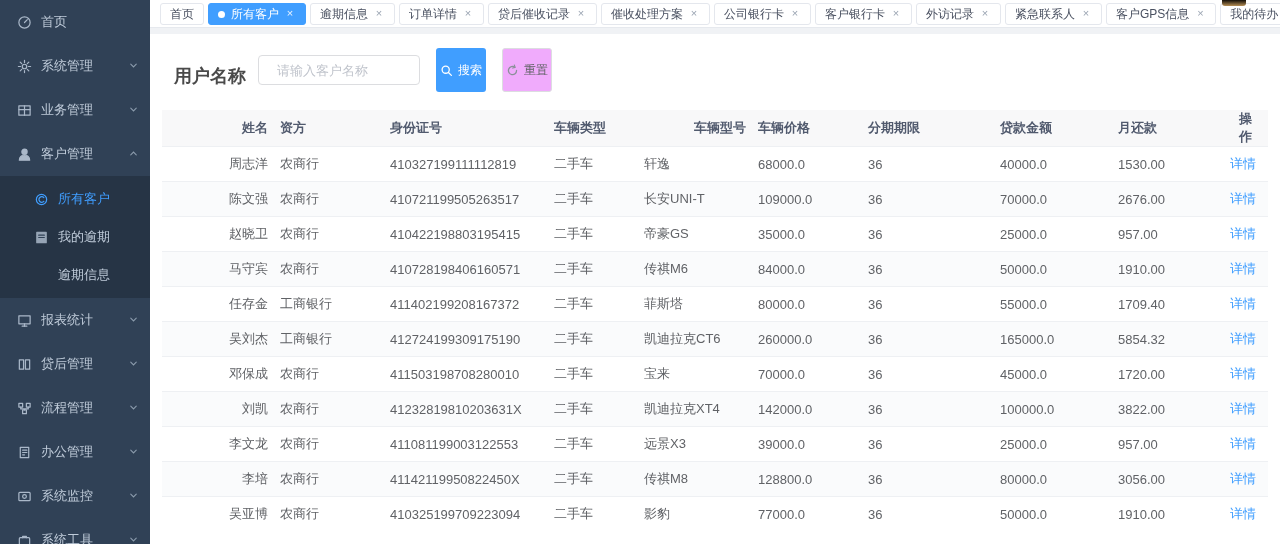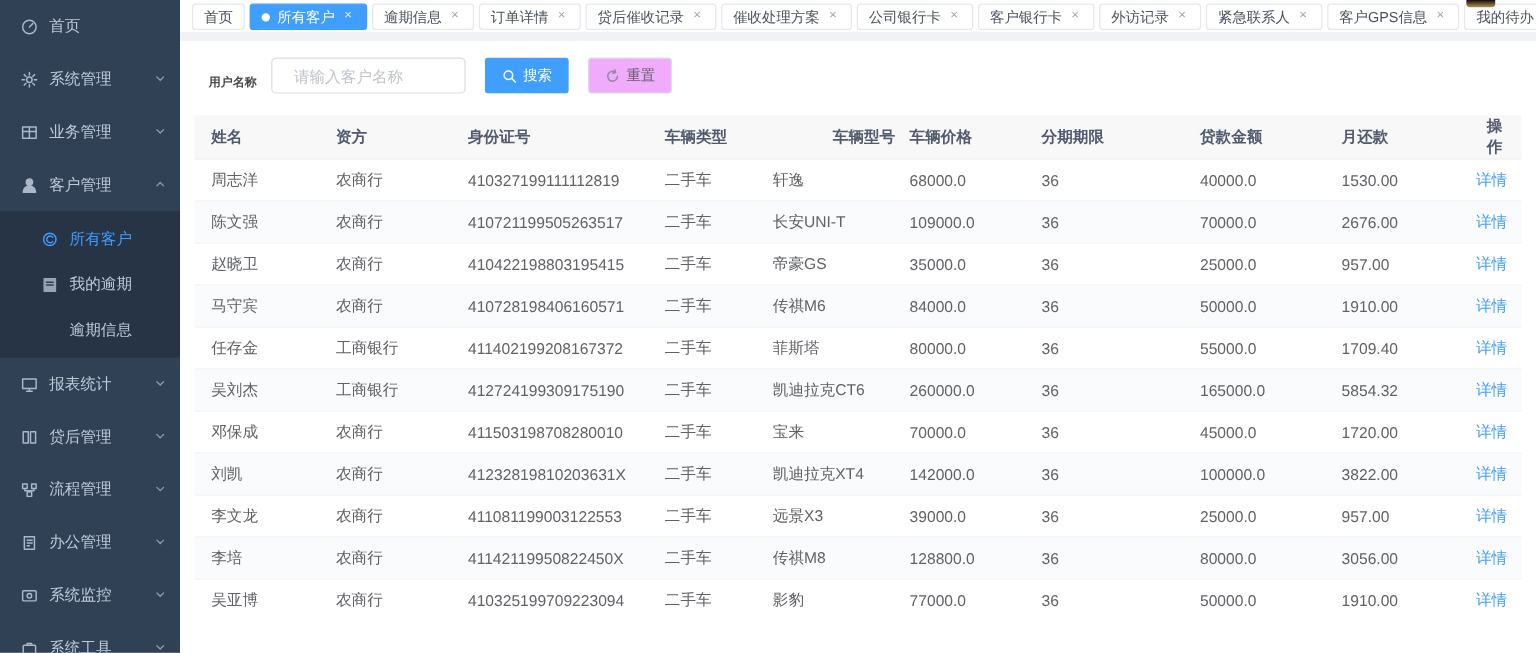--- a/index.html
+++ b/index.html
@@ -38,40 +38,40 @@
   .tab.active { background:#409eff; border-color:#409eff; color:#fff; }
   .tab.active .dot { display:inline-block; }
   .tab.active .tab-close { color:#e8f3ff; }
   .gap-strip { height:6px; background:#f0f2f5; }
 
   .avatar-frag { position:absolute; left:1072px; top:0; width:24px; height:6px;
     background:linear-gradient(#120d07,#b78f55); border-radius:0 0 3px 3px; z-index:5; }
 
   
   .search-row { display:flex; align-items:center; padding:14px 0 12px 24px; }
-  .search-label { font-size:10px; font-weight:bold; color:#4a4a4a; margin-right:12px;margin-top:12px; }
+  .search-label { font-size:18px; font-weight:bold; color:#4a4a4a; margin-right:12px;margin-top:12px; }
   .search-input { width:162px; height:30px; border:1px solid #dcdde0; border-radius:4px;
     padding:0 18px; font-size:13px; color:#606266; outline:none;
     font-family:Liberation Sans, sans-serif; }
   .search-input::placeholder { color:#c0c4cc; }
-  .btn { height:30px; display:inline-flex; align-items:center; border-radius:3px;
-    font-size:12px; padding:0 13px; cursor:pointer; border:1px solid transparent; }
+  .btn { height:44px; display:inline-flex; align-items:center; border-radius:3px;
+    font-size:12px; padding:0 3px; cursor:pointer; border:1px solid transparent; }
   .btn .b-icon { width:13px; height:13px; margin-right:5px; display:inline-flex; }
   .btn-search { background:#409eff; color:#fff; margin-left:16px; }
   .btn-reset { background:#f0abfc; color:#606266; border-color:#dcdde0; margin-left:16px; }
 
   
   table { width:1106px; margin:6px 12px 0 12px; border-collapse:collapse;
     table-layout:fixed; font-size:13px; }
   thead th { background:#f8f8f9; color:#515a6e; font-weight:bold; text-align:left;
     height:30px; padding:0 6px; }
   tbody td { height:35px; padding:0 6px; color:#606266; border-top:1px solid #eef0f3;
     overflow:hidden; white-space:nowrap; }
   tbody tr:nth-child(even) { background:#fafbfc; }
-  th.first, td.first { padding-left:14px; }
+  th.first, td.first { padding-left:14px;text-align:right; }
   th.op, td.op { text-align:right; padding-right:16px; }
   .detail-link { color:#409eff; cursor:pointer; text-decoration:none; }
 </style>
 </head>
 <body>
 
 <div class="sidebar">
   <div id="sidebar-menu">
       <div class="menu-item">
         <span class="m-icon">

